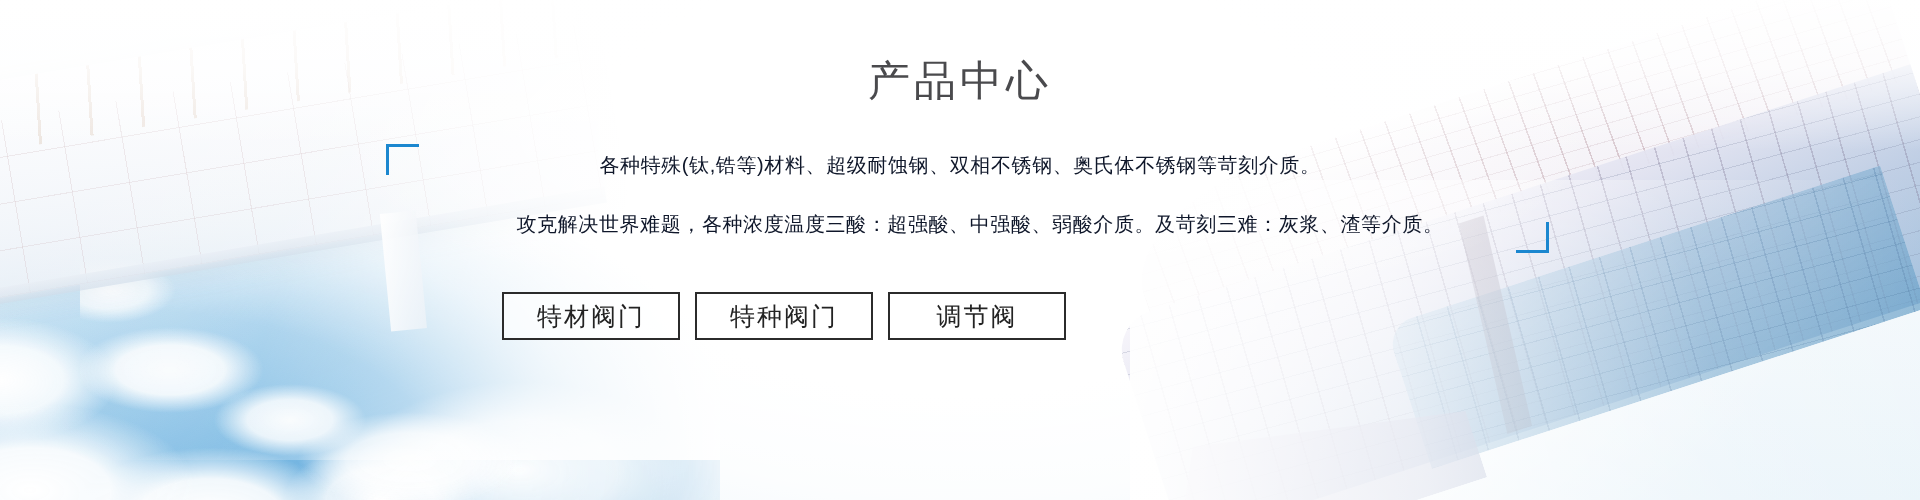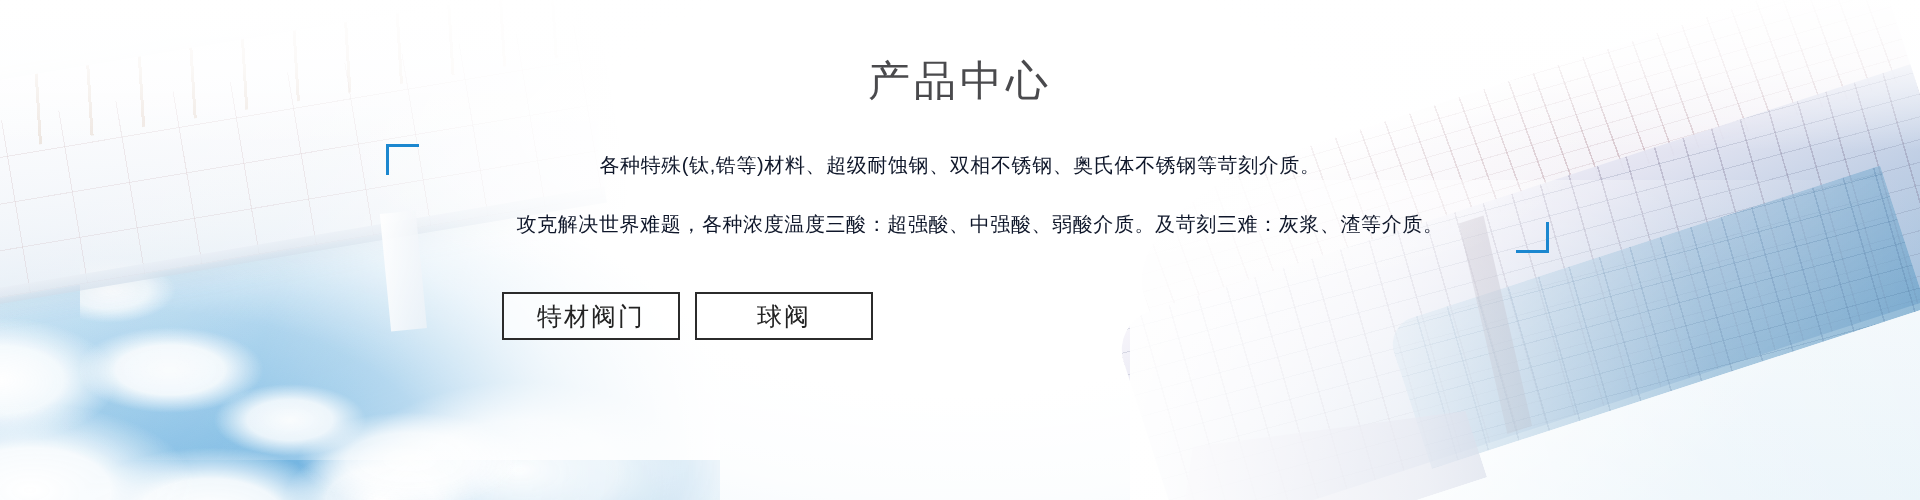--- a/index.html
+++ b/index.html
@@ -225,17 +225,18 @@
     <div class="page-title">产品中心</div>
 
     <div class="bracket bracket-tl"></div>
     <div class="bracket bracket-br"></div>
 
     <div class="desc desc-1">各种特殊(钛,锆等)材料、超级耐蚀钢、双相不锈钢、奥氏体不锈钢等苛刻介质。</div>
     <div class="desc desc-2">攻克解决世界难题，各种浓度温度三酸：超强酸、中强酸、弱酸介质。及苛刻三难：灰浆、渣等介质。</div>
 
     <div class="cat-grid">
       <div class="cat-btn">特材阀门</div>
-      <div class="cat-btn">球阀</div>
+      <div class="cat-btn">特种阀门</div>
+      <div class="cat-btn">调节阀</div>
     </div>
 
   </div>
 </div>
 
 </body></html>

